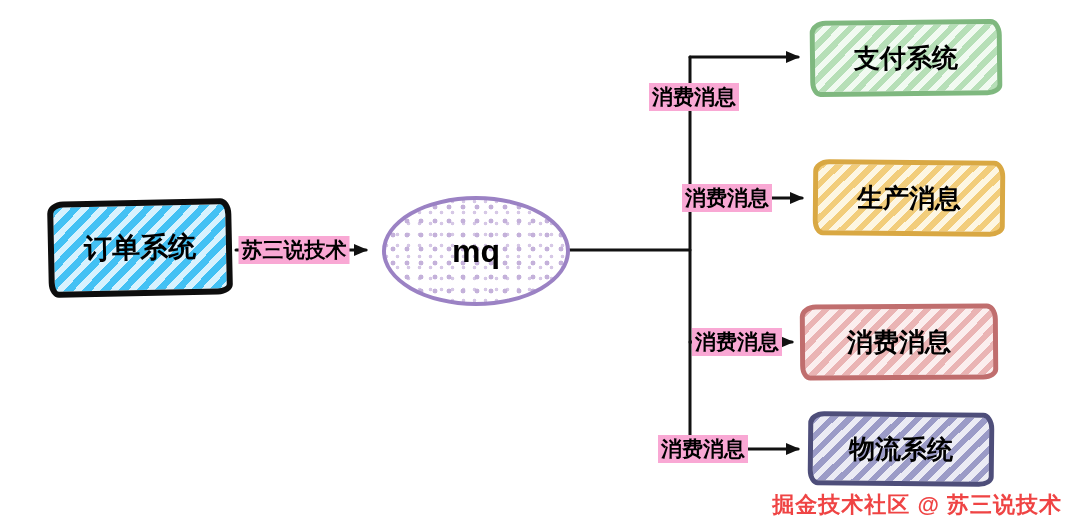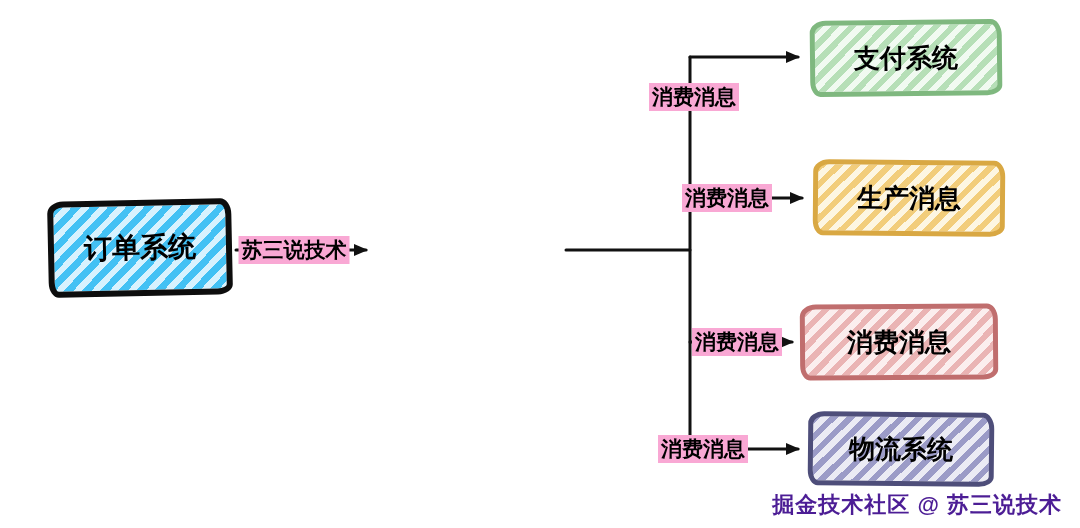--- a/index.html
+++ b/index.html
@@ -40,21 +40,21 @@
   .c-pts { left:800px; top:304px; width:198px; border-color:#c06e6e; background: repeating-linear-gradient(135deg,#eab4b4 0 6px,#fbeeee 6px 12px); transform:rotate(-0.4deg); }
   .c-log { left:808px; top:412px; width:186px; height:74px; border-color:#4e4e7a; background: repeating-linear-gradient(135deg,#9b9bc7 0 6px,#ebebf4 6px 12px); transform:rotate(0.6deg); }
 
   .edge-label {
     position:absolute; transform:translate(-50%,-50%);
     background:#f9a8d4; padding:0 3px;
     font-weight:bold; font-size:21px; color:#000; white-space:nowrap;
   }
   .watermark {
     position:absolute; right:18px; bottom:8px;
-    font-weight:bold; font-size:22px; color:#4c1d95; letter-spacing:1px;text-align:center;
+    font-weight:bold; font-size:22px; color:#ef4444; letter-spacing:1px;text-align:center;
   }
 </style>
 </head>
 <body>
 
 <div class="canvas">
 
   <svg class="connectors" width="1080" height="528" viewBox="0 0 1080 528">
     <defs>
       <marker id="arrow" markerUnits="userSpaceOnUse" markerWidth="16" markerHeight="14" refX="12" refY="6" orient="auto">
@@ -69,20 +69,23 @@
       <path d="M690 198 H802" marker-end="url(#arrow)"></path>
       <path d="M690 342 H792" marker-end="url(#arrow)"></path>
       <path d="M690 449 H798" marker-end="url(#arrow)"></path>
     </g>
   </svg>
 
   <div class="node rect-node producer">
     <span>订单系统</span>
   </div>
 
+  <div class="node queue">
+    <span>mq</span>
+  </div>
 
   <div class="node rect-node consumer c-pay">
     <span>支付系统</span>
   </div>
 
   <div class="node rect-node consumer c-inv">
     <span>生产消息</span>
   </div>
 
   <div class="node rect-node consumer c-pts">

